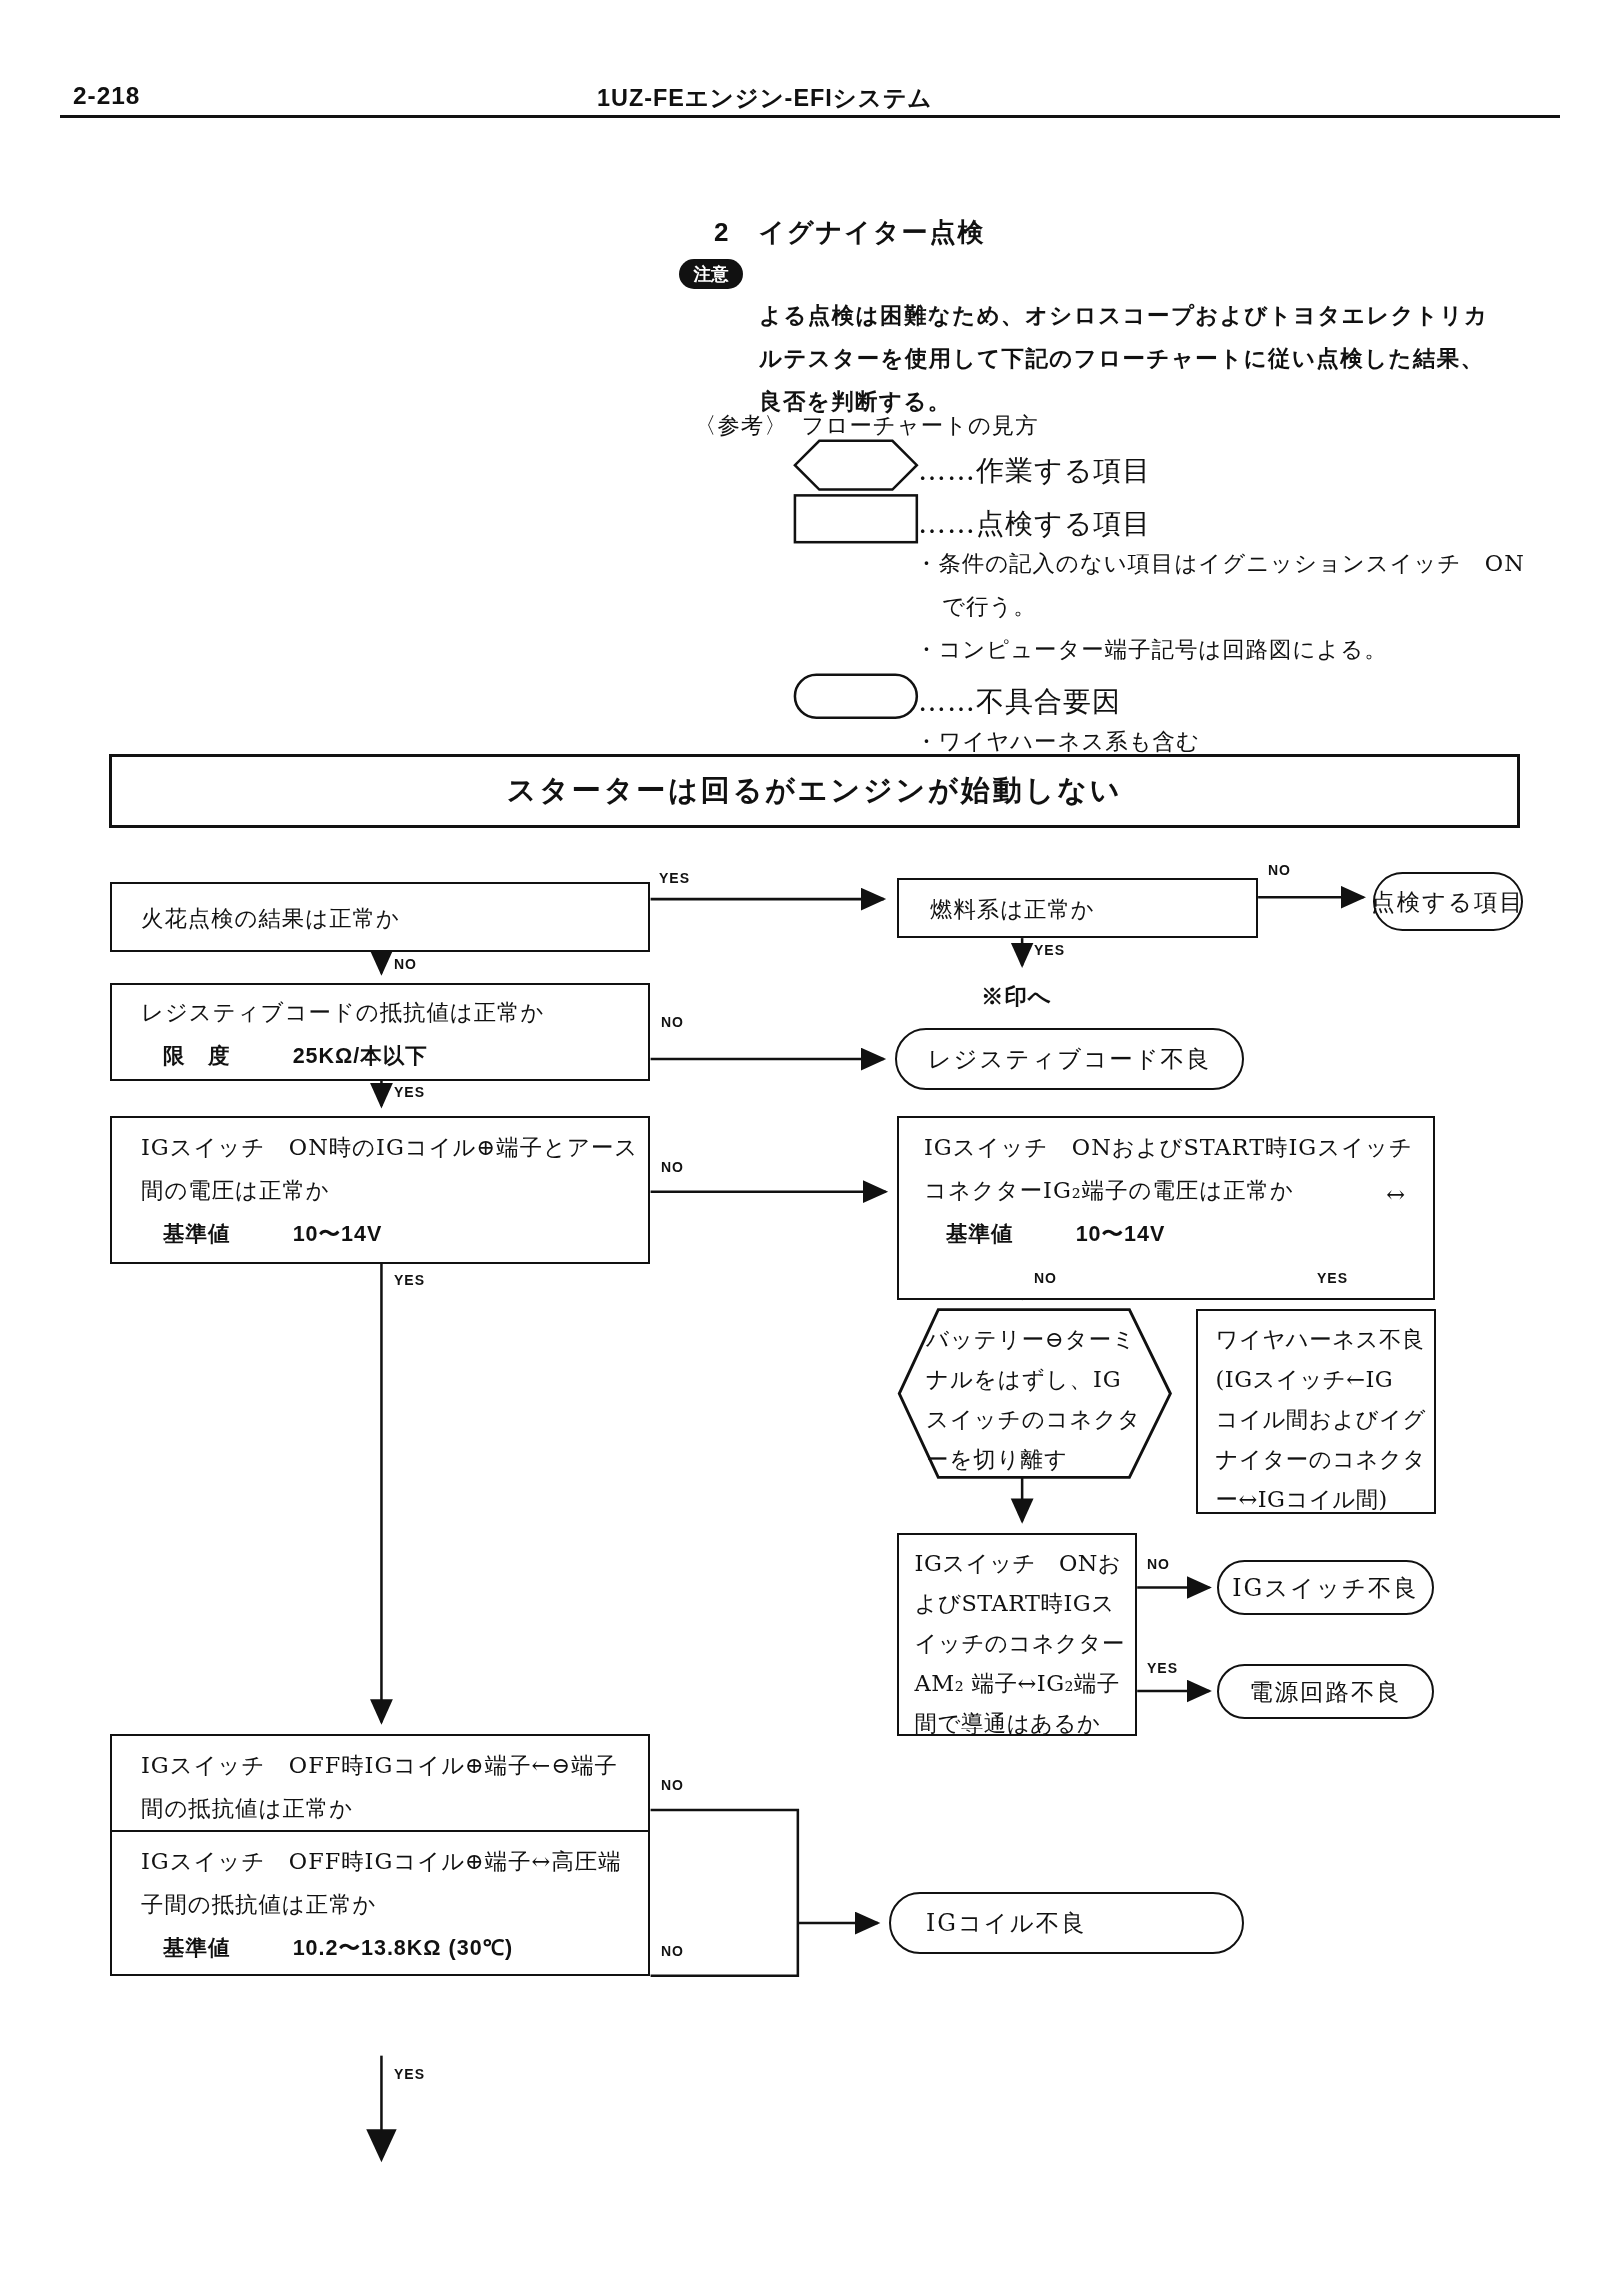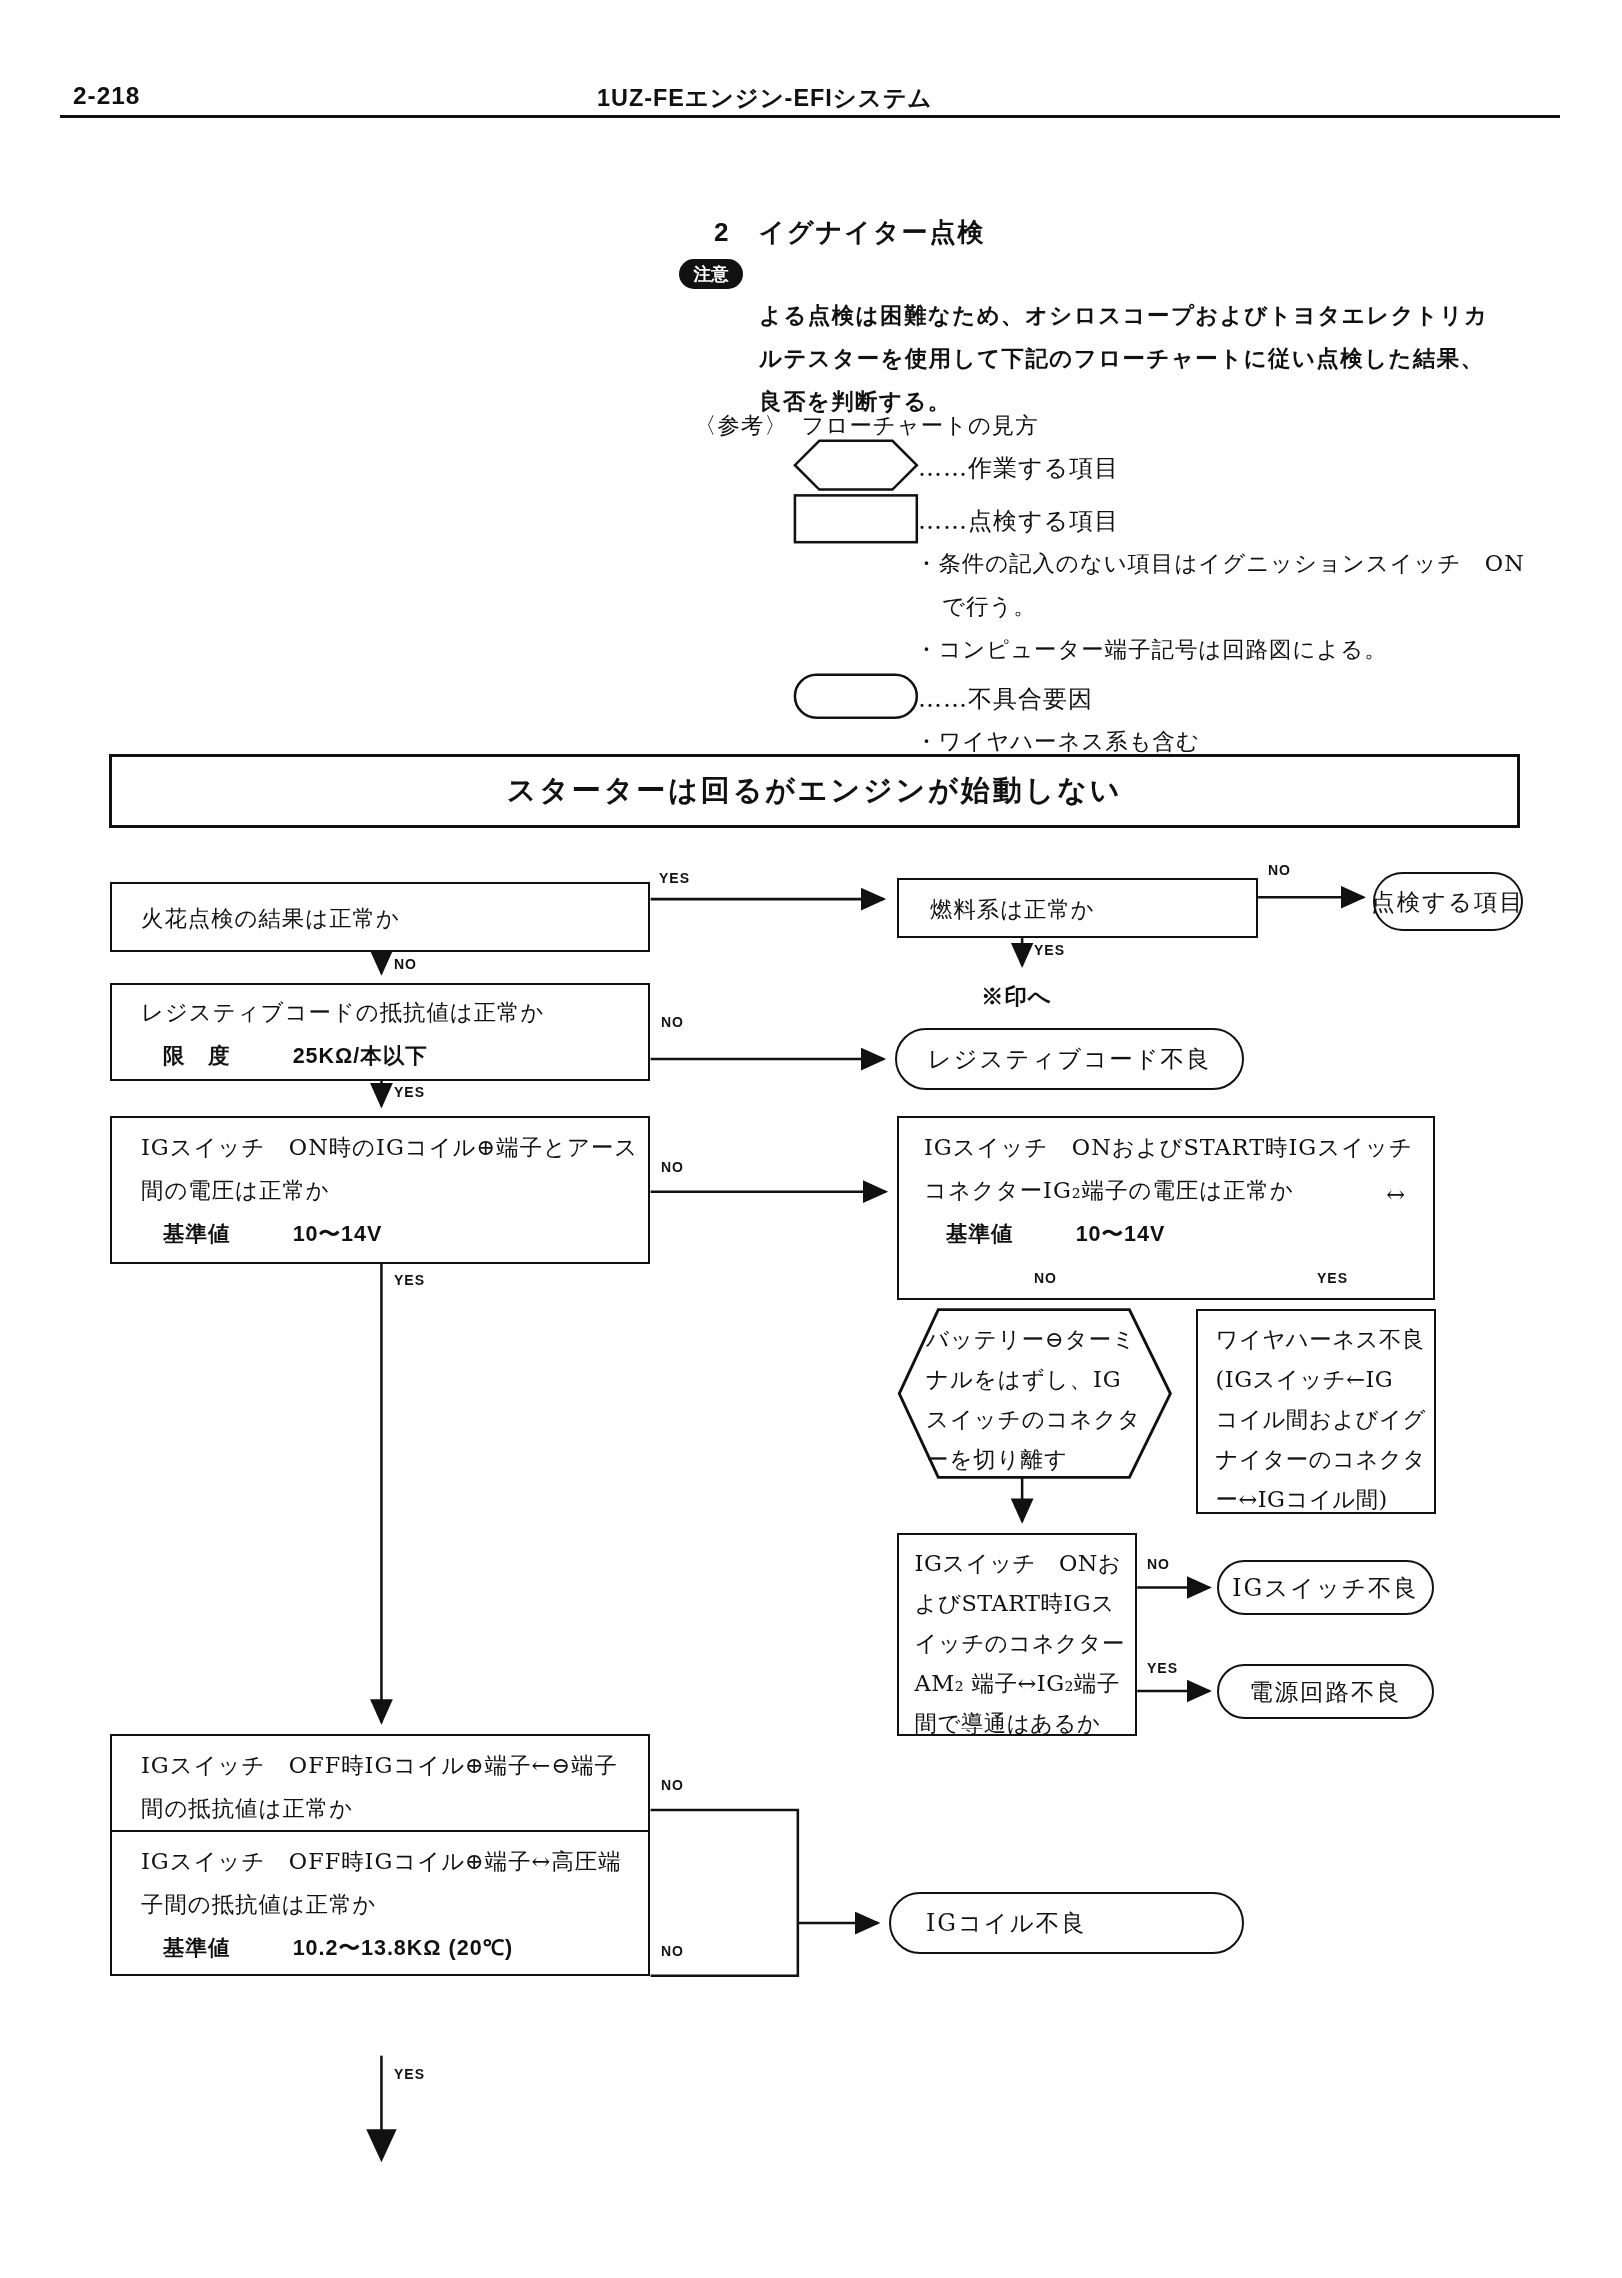--- a/index.html
+++ b/index.html
@@ -9,21 +9,21 @@
   
   .pagenum{font-size:24.4px;font-weight:bold;font-family:"Liberation Sans",sans-serif;letter-spacing:1px;}
   .hdrtitle{font-size:23.4px;font-weight:bold;font-family:"Liberation Sans",sans-serif;letter-spacing:1px;}
   .hrule{background:#111;height:2.9px;}
   
   .secheading{font-size:26px;font-weight:bold;font-family:"Liberation Sans",sans-serif;letter-spacing:2px;}
   .badge{background:#111;color:#fff;font-size:17.6px;font-weight:bold;font-family:"Liberation Sans",sans-serif;
          border-radius:15.6px;width:64px;height:30px;line-height:30px;text-align:center;}
   .noteline{font-size:22.4px;font-weight:bold;font-family:"Liberation Sans",sans-serif;letter-spacing:1.5px;white-space:nowrap;}
   .reftext{font-size:22.4px;font-family:"DejaVu Serif",serif;letter-spacing:1px;white-space:nowrap;}
-  .legendlbl{font-size:24px;font-family:"DejaVu Serif",serif;letter-spacing:1px;white-space:nowrap;text-align:center;}
+  .legendlbl{font-size:28px;font-family:"DejaVu Serif",serif;letter-spacing:1px;white-space:nowrap;text-align:center;}
   .bullet{font-size:22.4px;font-family:"DejaVu Serif",serif;letter-spacing:1px;white-space:nowrap;}
   
   .titlebox{border:3.9px solid #111;display:flex;align-items:center;justify-content:center;}
   .titlebox span{font-size:29px;font-weight:bold;font-family:"Liberation Sans",sans-serif;letter-spacing:2.9px;}
   
   .fbox{border:2.9px solid #111;background:#fff;box-sizing:border-box;}
   .fline{font-size:22.4px;letter-spacing:1px;white-space:nowrap;line-height:43px;}
   .fline5{font-size:22.4px;letter-spacing:0.5px;white-space:nowrap;line-height:40px;}
   .stdlabel{font-weight:bold;font-family:"Liberation Sans",sans-serif;font-size:21.5px;}
   .stdval{font-weight:bold;font-family:"Liberation Sans",sans-serif;font-size:21.5px;}
@@ -199,20 +199,20 @@
 
   <div class="abs stadium" style="left:889px;top:1892px;width:355px;height:62px">
     <span style="margin-left:35px">IGコイル不良</span>
   </div>
 
   <div class="abs fbox" style="left:110px;top:1830px;width:540px;height:146px">
     <div class="fline" style="margin:7.8px 0 0 29px">IGスイッチ　OFF時IGコイル⊕端子↔高圧端</div>
     <div class="fline" style="margin:0 0 0 29px">子間の抵抗値は正常か</div>
     <div class="fline" style="margin:0 0 0 51px">
       <span class="stdlabel">基準値</span>
-      <span class="stdval" style="margin-left:54px">10.2〜13.8KΩ (20℃)</span>
+      <span class="stdval" style="margin-left:54px">10.2〜13.8KΩ (30℃)</span>
     </div>
   </div>
   <div class="abs yn" style="left:661px;top:1943px">NO</div>
   <div class="abs yn" style="left:394px;top:2066px">YES</div>
 
 </div>
 
 
 </body></html>

